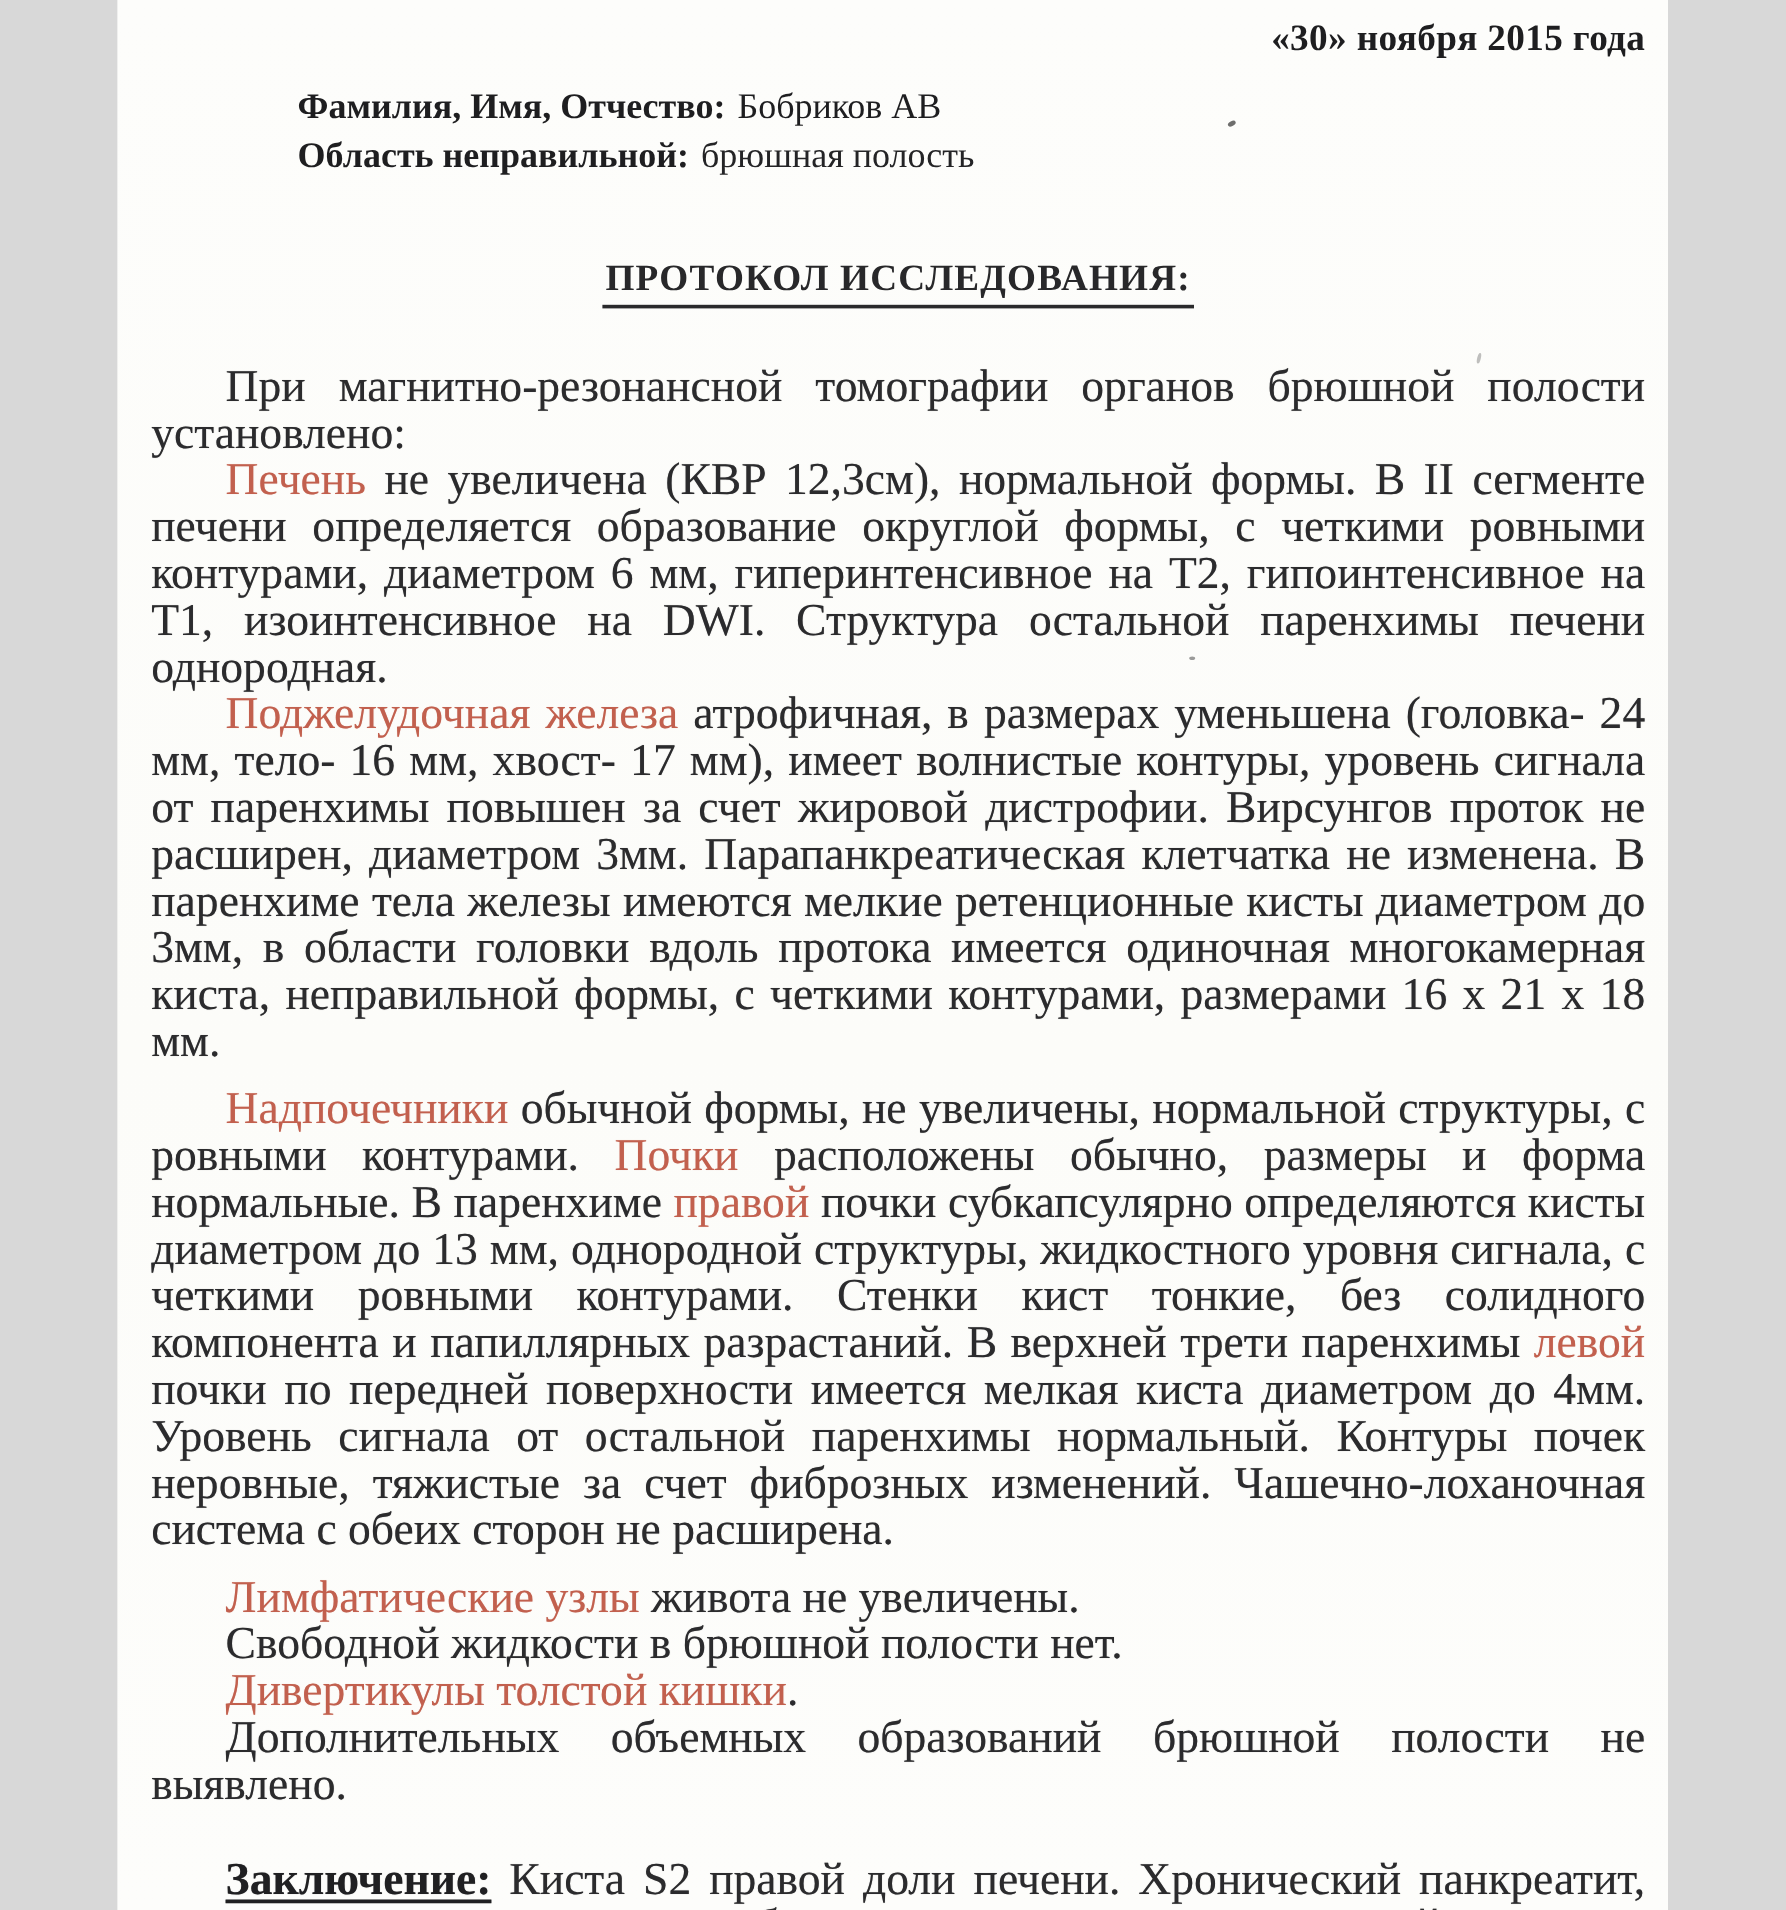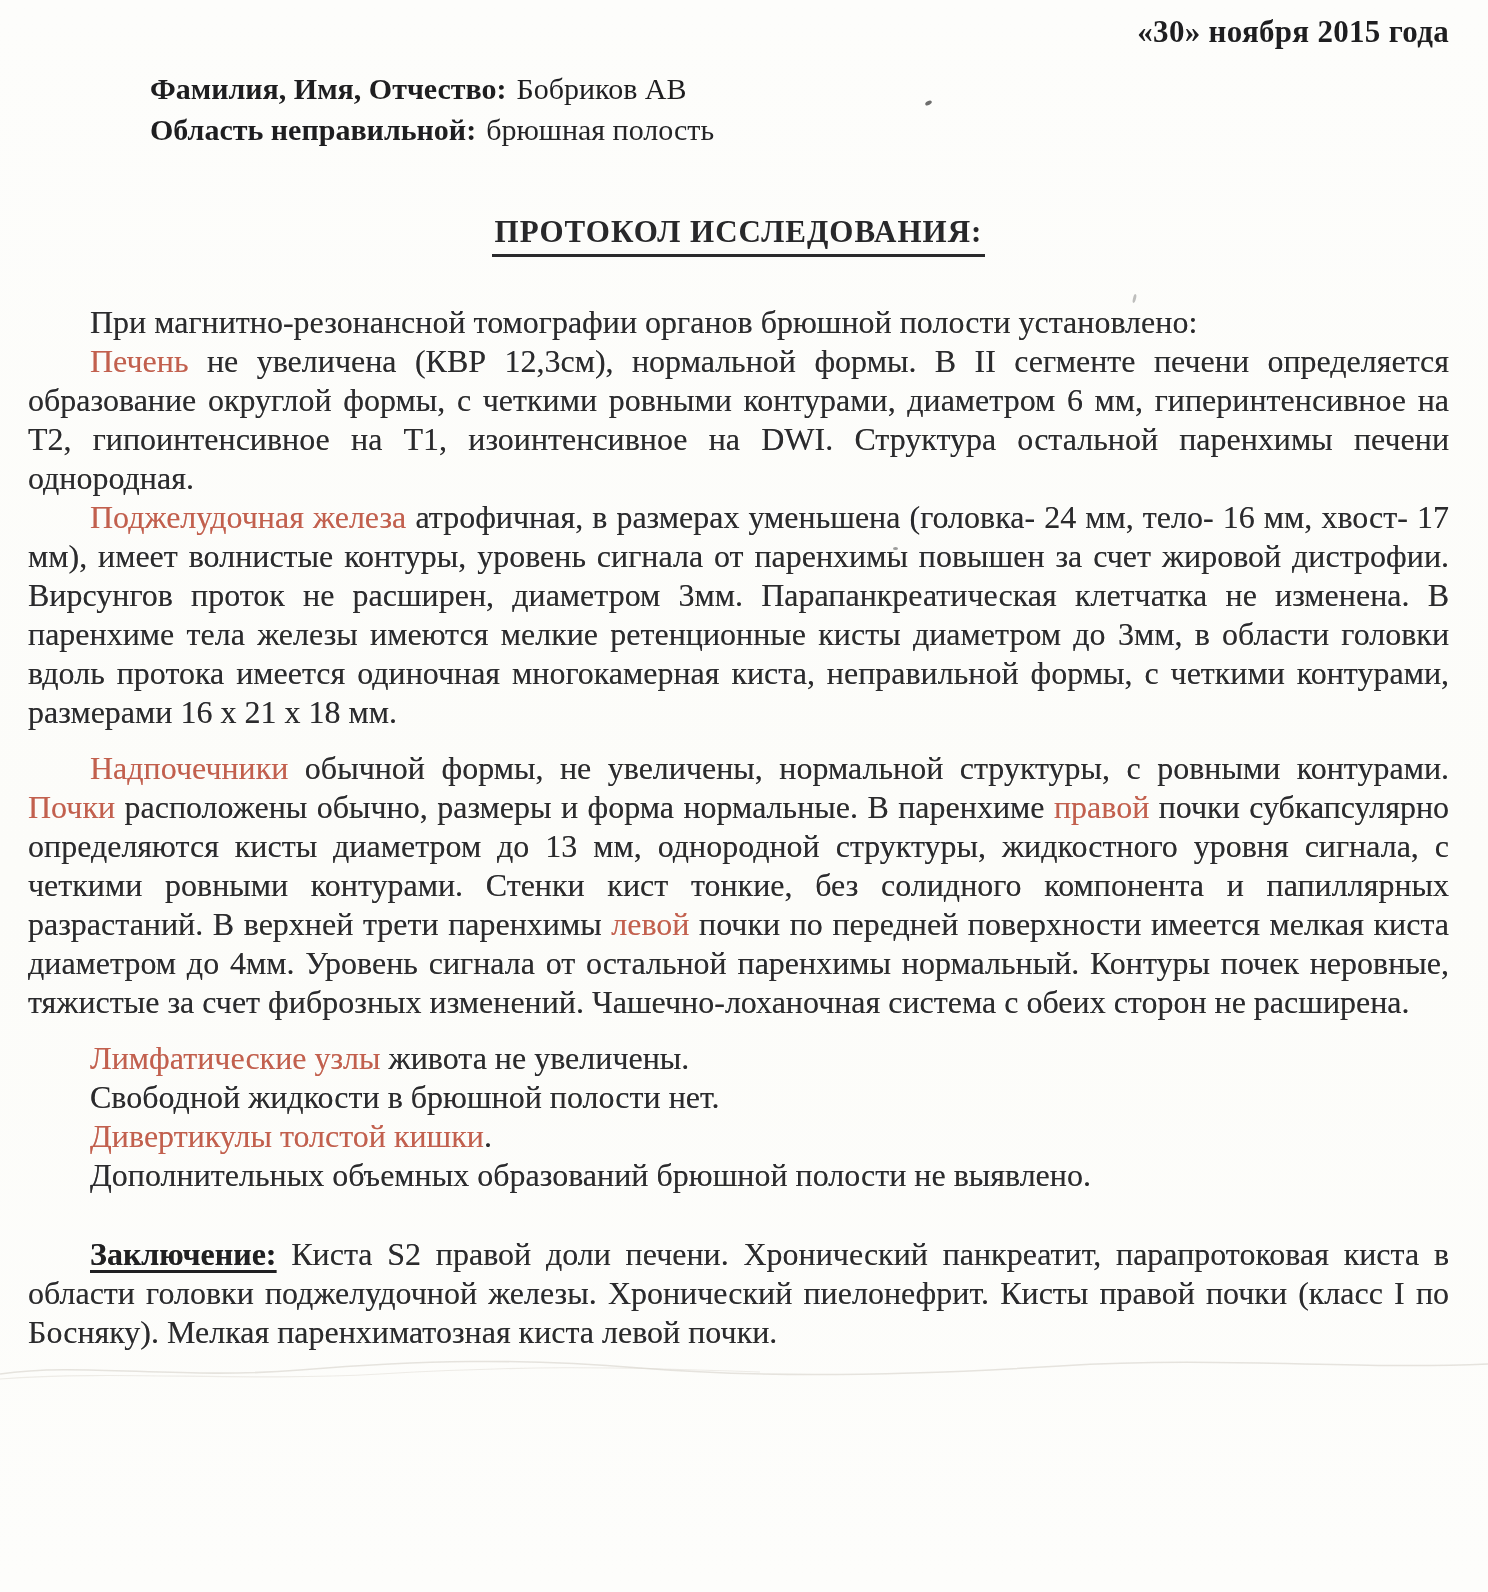--- a/index.html
+++ b/index.html
@@ -1,23 +1,23 @@
 <!DOCTYPE html>
 <html lang="ru" style="--accent: #c2604e;"><head>
 <meta charset="utf-8">
 <style>
   html,body { margin:0; padding:0; background:#d8d8d8; }
   .page {
     position:relative;
-    width:1488px; height:1592px;
+    width:1292px; height:1592px;
     margin:0 auto;
     background:#fdfdfb;
     background-image: linear-gradient(180deg, #fdfdfb 0%, #fcfcf9 55%, #fdfdfb 100%);
     box-sizing:border-box;
-    padding:12px 39px 0 28px;
+    padding:12px 19px 0 28px;
     overflow:hidden;
     font-family:"Liberation Serif","DejaVu Serif",serif;
     color:#2b2b2d;
   }
   .date-line {
     text-align:right;
     font-weight:bold;
     font-size:31px;
     line-height:40px;
     color:#1e1e20;
@@ -35,21 +35,21 @@
     font-size:31px;
     line-height:42px;
     letter-spacing:1px;
     color:#28282a;
     border-bottom:3px solid #2a2a2c;
     padding:0 3px 1px 3px;
     margin-top:31px;
   }
   .report-body { margin-top:46px; }
   .para {
-    font-size:32px;
+    font-size:38px;
     line-height:39px;
     text-align:justify;
     text-indent:62px;
     color:#2b2b2d;
     text-shadow:0 0 0.6px rgba(43,43,45,0.55);
   }
   .para.gap-small { margin-top:17px; }
   .para.gap-large { margin-top:40px; }
   .para span.red { color:var(--accent,#c2604e); text-shadow:0 0 0.6px rgba(194,96,78,0.45); }
   .para span.b { font-weight:bold; color:#202022; }

